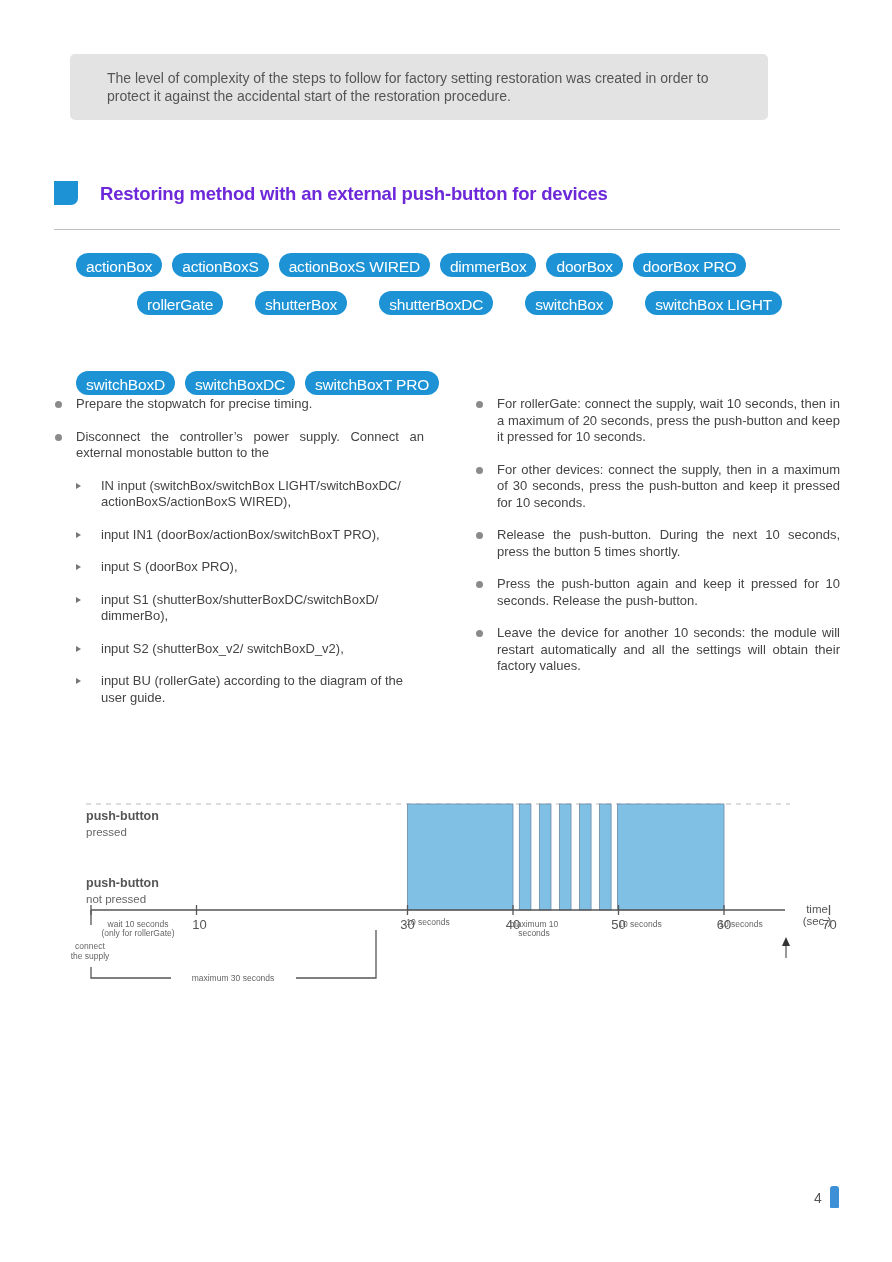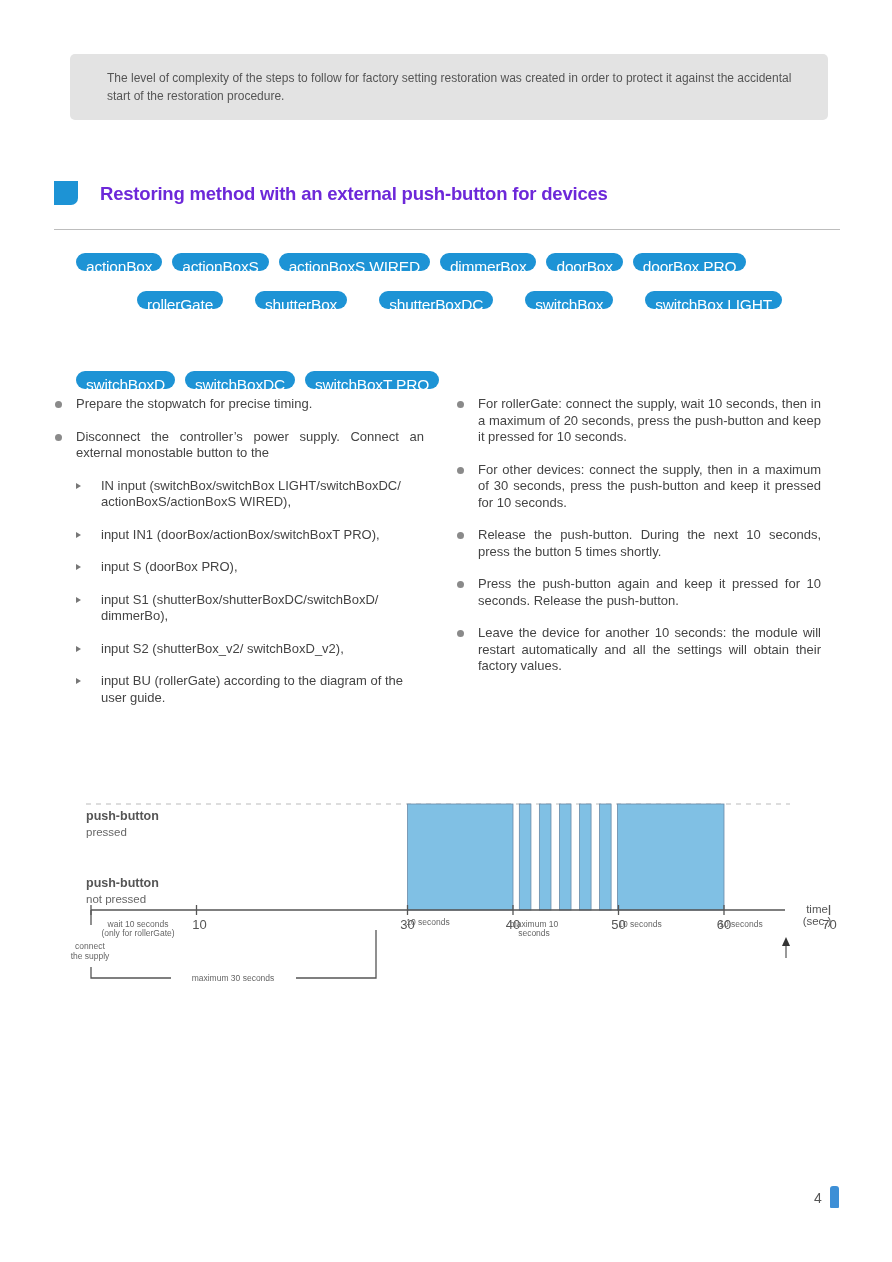--- a/index.html
+++ b/index.html
@@ -1,36 +1,36 @@
 <!DOCTYPE html>
 <html><head>
 <meta charset="utf-8">
 <style>
   html, body { margin: 0; padding: 0; background: #ffffff; }
   body { width: 892px; height: 1262px; position: relative; overflow: hidden;
          font-family: "Liberation Sans", sans-serif; color: #4a4a4a; }
 
-  .note-box { position: absolute; left: 70px; top: 54px; width: 758px; height: 66px;
+  .note-box { position: absolute; left: 70px; top: 54px; width: 698px; height: 66px;
               background: #e3e3e3; border-radius: 5px; box-sizing: border-box;
-              padding: 15px 20px 0 37px; font-size: 12px; line-height: 18px; color: #555; }
+              padding: 15px 20px 0 37px; font-size: 14px; line-height: 18px; color: #555; }
 
   .section-head { position: absolute; left: 54px; top: 181px; width: 786px; }
   .section-marker { position: absolute; left: 0; top: 0; width: 24px; height: 24px;
                     background: #1d93d5; border-bottom-right-radius: 7px; }
   .section-title { position: absolute; left: 46px; top: 2px; font-size: 18.5px; color: #6d28d9;
                    font-weight: bold; letter-spacing: -0.2px; white-space: nowrap; }
   .section-rule { position: absolute; left: 54px; top: 229px; width: 786px; height: 1px; background: #bdbdbd; }
 
   .tags-row { position: absolute; display: flex; gap: 10px; }
-  .tag { background: #1d93d5; color: #fff; font-size: 15.5px; height: 18px; line-height: 28px;
+  .tag { background: #1d93d5; color: #fff; font-size: 15.5px; height: 24px; line-height: 28px;
          padding: 0 10px; border-radius: 14px; white-space: nowrap; letter-spacing: -0.2px; }
 
   .col { position: absolute; font-size: 13px; line-height: 16.5px; color: #444; }
   .col-left { left: 54px; top: 396px; width: 370px; }
-  .col-right { left: 456px; top: 396px; width: 365px; }
+  .col-right { left: 475px; top: 396px; width: 365px; }
   .b { position: relative; padding-left: 22px; margin-bottom: 16px; text-align: justify; }
   .b::before { content: ""; position: absolute; left: 1px; top: 5px; width: 7px; height: 7px;
                border-radius: 50%; background: #8a8a8a; }
   .sb { position: relative; padding-left: 47px; margin-bottom: 16px; }
   .sb::before { content: ""; position: absolute; left: 22px; top: 5px; width: 0; height: 0;
                 border-top: 3px solid transparent; border-bottom: 3px solid transparent;
                 border-left: 5px solid #777; }
 
   svg#timing { position: absolute; left: 0; top: 780px; }
   .page-number { position: absolute; left: 814px; top: 1190px; font-size: 14px; color: #555; }

